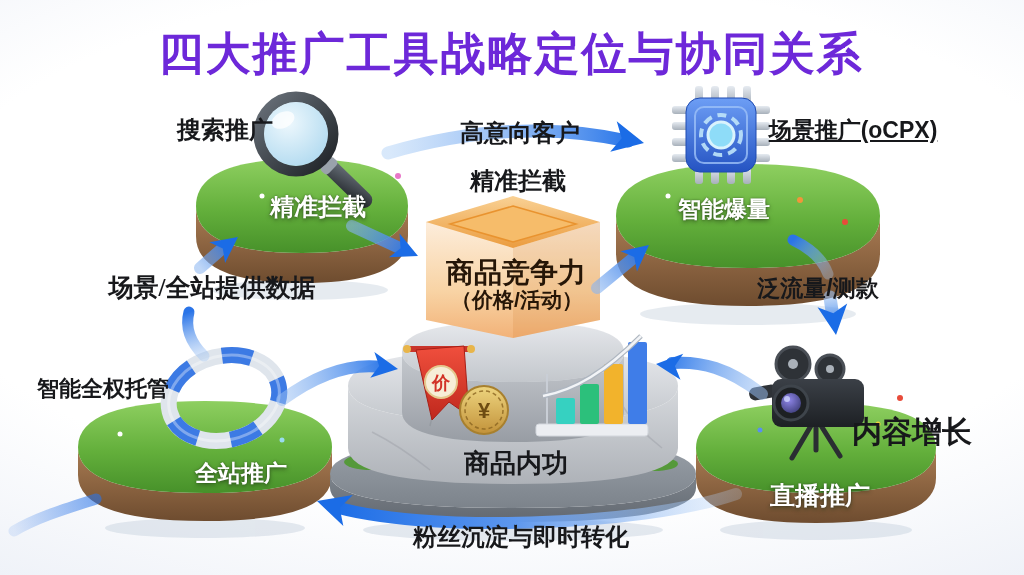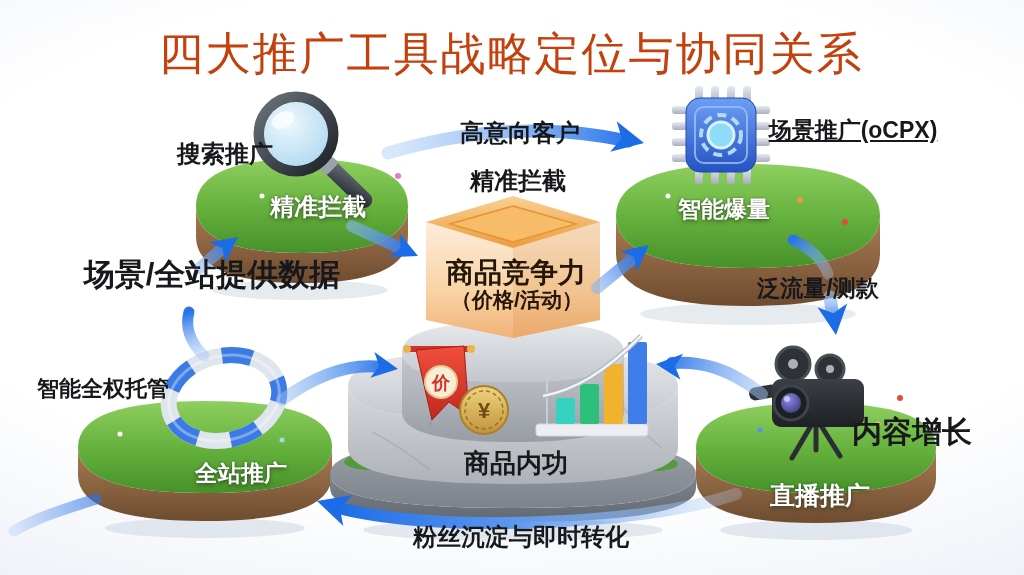--- a/index.html
+++ b/index.html
@@ -10,21 +10,21 @@
     position:relative;
   }
   .stage{position:absolute;inset:0;}
   svg{position:absolute;left:0;top:0;}
   .lbl{
     position:absolute;white-space:nowrap;font-weight:800;color:#17181b;
     transform:translateX(-50%);line-height:1.1;
   }
   .title{
     position:absolute;left:511px;top:24px;transform:translateX(-50%);
-    font-size:45px;font-weight:400;letter-spacing:2px;color:#c2410c;white-space:nowrap;
+    font-size:45px;font-weight:700;letter-spacing:2px;color:#6d28d9;white-space:nowrap;
   }
   .tag{
     color:#ffffff;
     text-shadow:0 2px 4px rgba(30,50,20,.6), 0 0 2px rgba(0,0,0,.4);
   }
   .cube-t{color:#261607;}
 </style>
 </head>
 <body>
 
@@ -318,30 +318,30 @@
 
     <path d="M736,494 C640,527 420,533 332,506" stroke="url(#agBottom)" stroke-width="12"></path>
     <path d="M0,0 L-26,-13 L-19,0 L-26,13 Z" fill="#1b6ce6" stroke="none" transform="translate(317,501) rotate(197) scale(1.25)"></path>
 
     <path d="M96,499 C65,509 38,517 14,531" stroke="url(#agCorner)" stroke-width="11"></path>
   </g>
 </svg>
 
 <div class="title">四大推广工具战略定位与协同关系</div>
 
-<div class="lbl" style="left:225px;top:117px;font-size:24px;margin-top:24px;">搜索推广</div>
+<div class="lbl" style="left:225px;top:117px;font-size:24px;">搜索推广</div>
 <div class="lbl tag" style="left:318px;top:194px;font-size:24px;">精准拦截</div>
 
 <div class="lbl" style="left:853px;top:118px;font-size:23px;text-decoration:underline;">场景推广(oCPX)</div>
 <div class="lbl tag" style="left:724px;top:197px;font-size:23px;text-align:center;">智能爆量</div>
 
 <div class="lbl" style="left:520px;top:120px;font-size:24px;">高意向客户</div>
 <div class="lbl" style="left:518px;top:168px;font-size:24px;">精准拦截</div>
 
-<div class="lbl" style="left:212px;top:258px;font-size:31px;">场景/全站提供数据</div>
+<div class="lbl" style="left:212px;top:274px;font-size:25px;font-family:Liberation Serif, serif;">场景/全站提供数据</div>
 <div class="lbl" style="left:103px;top:377px;font-size:22px;">智能全权托管</div>
 <div class="lbl tag" style="left:241px;top:461px;font-size:23px;">全站推广</div>
 
 <div class="lbl" style="left:818px;top:276px;font-size:23px;">泛流量/测款</div>
 <div class="lbl" style="left:912px;top:378px;font-size:30px;margin-top:37px;">内容增长</div>
 <div class="lbl tag" style="left:820px;top:454px;font-size:25px;margin-top:28px;">直播推广</div>
 
 <div class="lbl cube-t" style="left:517px;top:288px;font-size:21px;">（价格/活动）</div>
 <div class="lbl cube-t" style="left:516px;top:258px;font-size:28px;font-weight:900;">商品竞争力</div>
 <div class="lbl" style="left:521px;top:524px;font-size:24px;">粉丝沉淀与即时转化</div>

